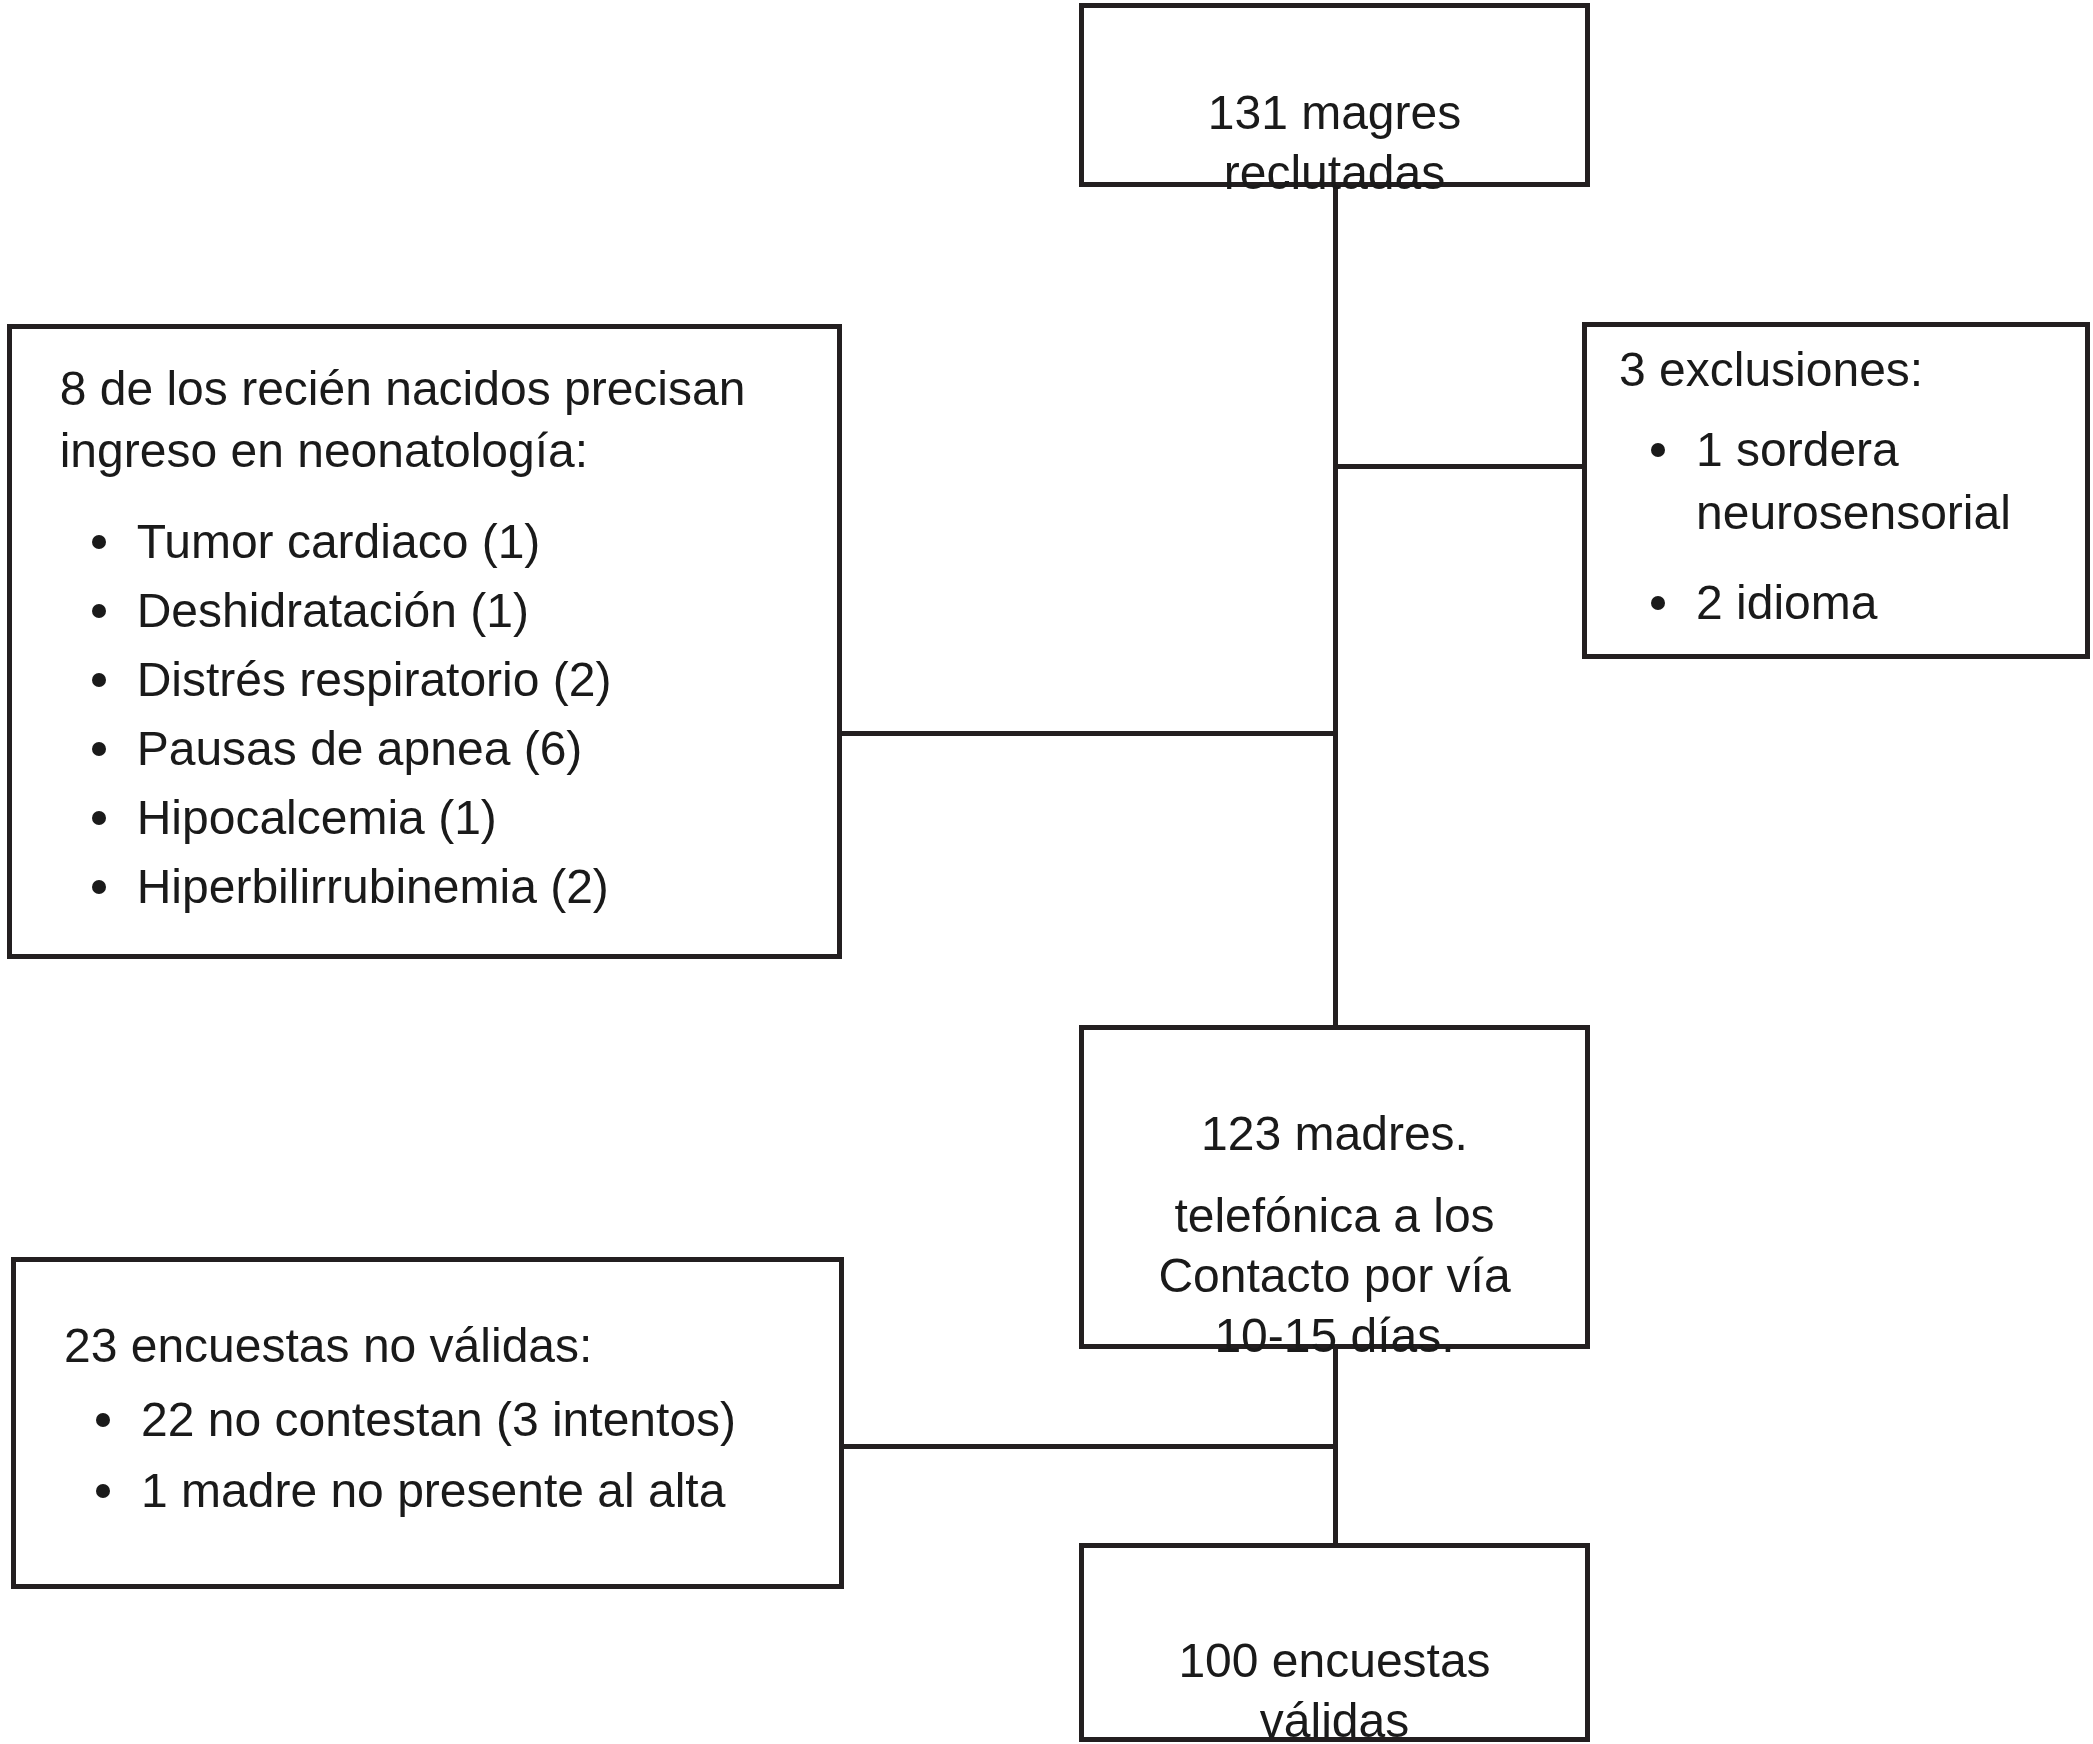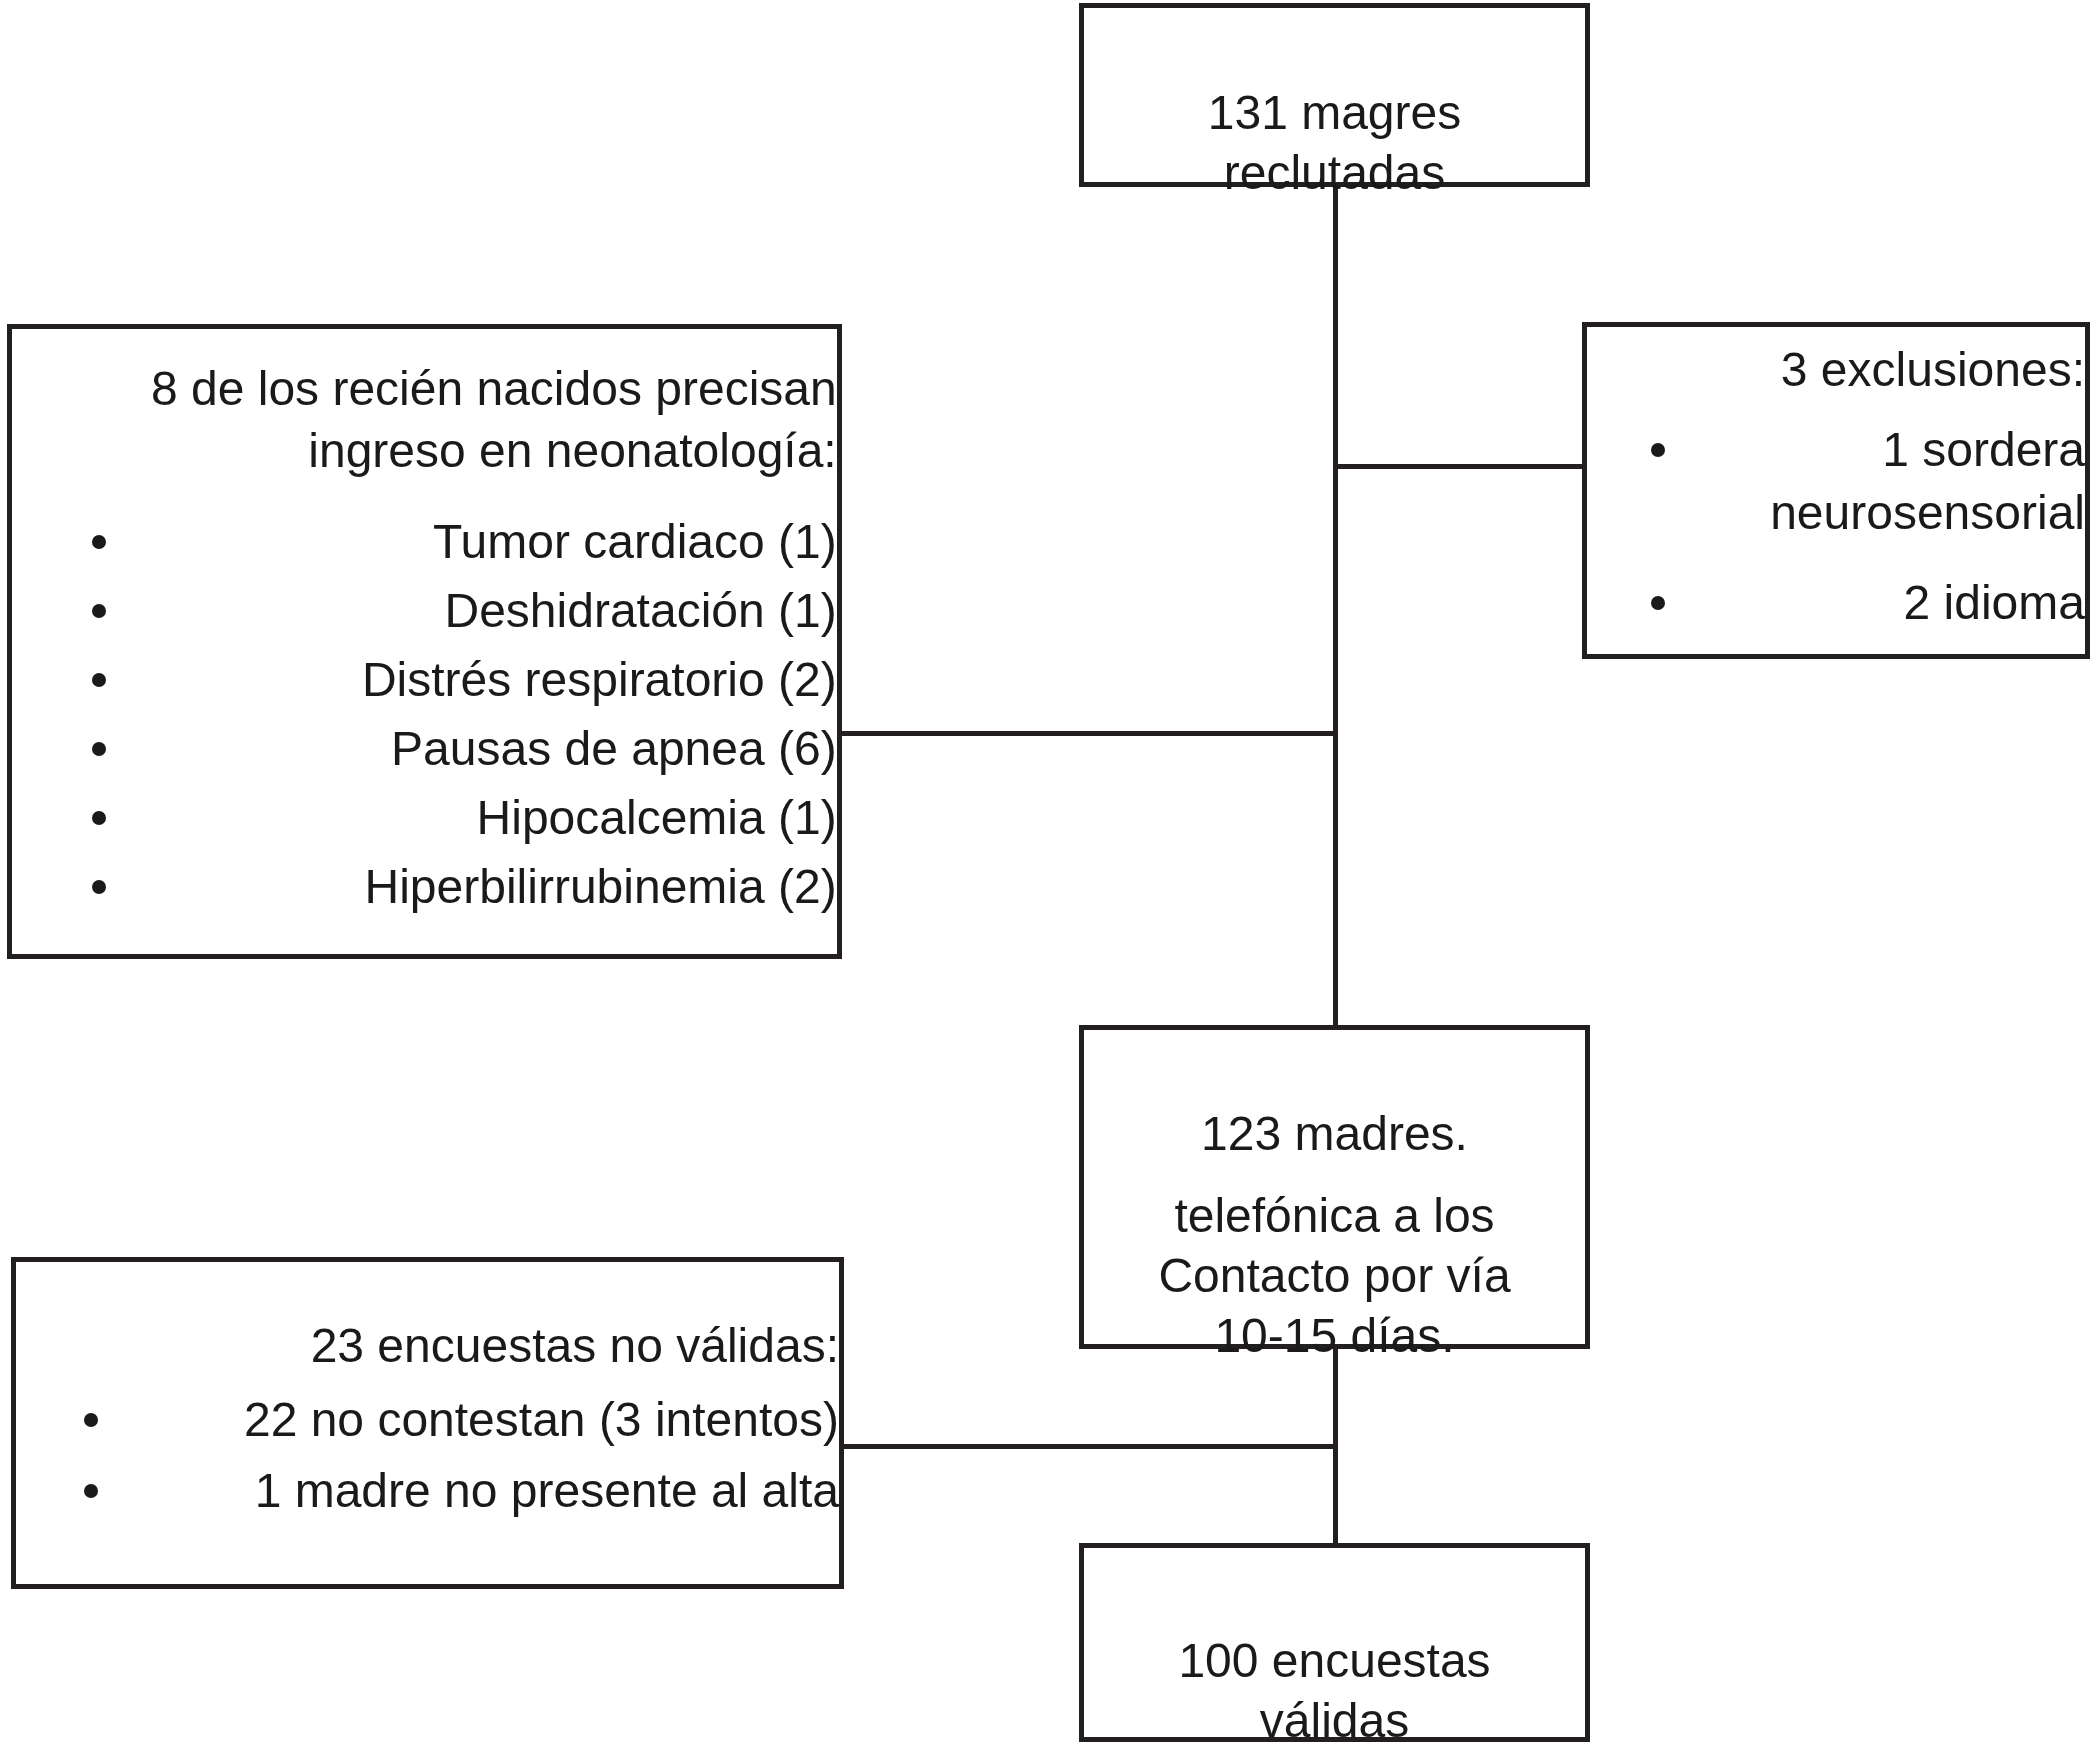--- a/index.html
+++ b/index.html
@@ -25,21 +25,20 @@
     background: #ffffff;
     z-index: 3;
   }
   .node-inner {
     width: 100%;
     height: 100%;
     display: flex;
     flex-direction: column;
     justify-content: center;
     box-sizing: border-box;
-    text-align: right;
   }
   .node.centered .node-inner {
     align-items: center;
     text-align: center;
     margin-top: 48px;
   }
 
   .line-txt {
     font-size: 48px;
     line-height: 1.25;
@@ -93,21 +92,21 @@
 
   
   #node-top        { left: 1079px; top: 3.3px;    width: 511px;  height: 184px; }
   #node-exclusions { left: 1582px; top: 322px;  width: 508px;  height: 337px; }
   #node-nicu       { left: 6.7px;    top: 324px;  width: 835px; height: 635px; }
   #node-contact    { left: 1079px; top: 1025px; width: 511px;  height: 324px; }
   #node-invalid    { left: 11px;   top: 1257px; width: 833px;  height: 332px; }
   #node-valid      { left: 1079px; top: 1543px; width: 511px;  height: 199px; }
 
   #node-nicu .node-inner    { padding: 0 0 0 48px; }
-  #node-invalid .node-inner { padding: 0 0 0 36px; }
+  #node-invalid .node-inner { padding: 0 0 0 48px; }
   #node-exclusions .node-inner { padding: 0 0 8px 32px; }
 
   #node-nicu .head-txt      { margin-bottom: 28px; }
   #node-invalid .head-txt   { margin-bottom: 11.7px; }
   #node-exclusions .head-txt{ margin-bottom: 18.4px; }
   #node-exclusions ul.bullets > li { margin-bottom: 28px; }
   #node-exclusions ul.bullets > li:last-child { margin-bottom: 0; }
   #node-nicu ul.bullets > li { margin-bottom: 6.7px; }
   #node-invalid ul.bullets > li { margin-bottom: 8.3px; }
 

